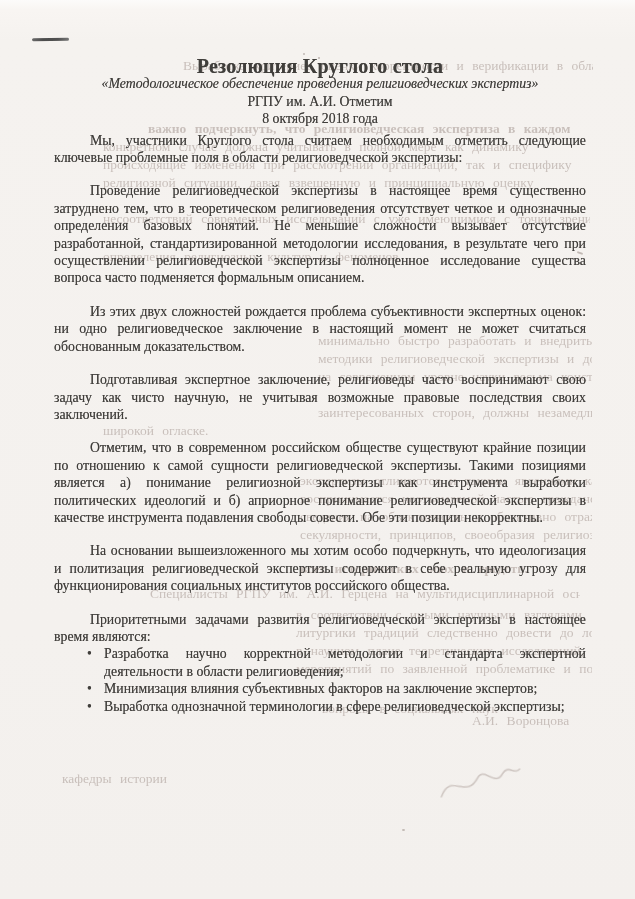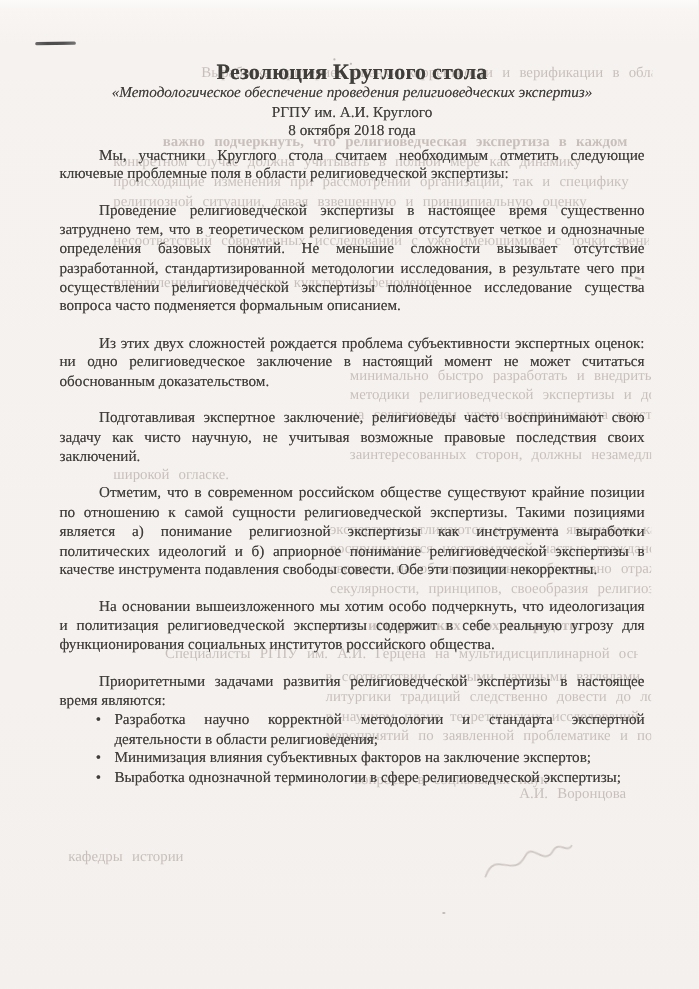--- a/index.html
+++ b/index.html
@@ -85,21 +85,21 @@
   <div class="dash-mark"></div>
   <div class="speck" style="left:303px;top:53px;width:2px;height:2px;"></div>
   <div class="speck" style="left:318px;top:57px;width:2px;height:1.5px;"></div>
   <div class="speck" style="left:577px;top:252px;width:6px;height:2px;border-radius:2px;transform:rotate(18deg);"></div>
   <div class="speck" style="left:402px;top:829px;width:3px;height:2px;"></div>
 
   <div class="doc">
     <div class="heading">
       <div class="title">Резолюция Круглого стола</div>
       <div class="subtitle">«Методологическое обеспечение проведения религиоведческих экспертиз»</div>
-      <div class="org">РГПУ им. А.И. Круглого</div>
+      <div class="org">РГПУ им. А.И. Отметим</div>
       <div class="date">8 октября 2018 года</div>
     </div>
 
     <p class="first">Мы, участники Круглого стола считаем необходимым отметить следующие ключевые проблемные поля в области религиоведческой экспертизы:</p>
     <p>Проведение религиоведческой экспертизы в настоящее время существенно затруднено тем, что в теоретическом религиоведения отсутствует четкое и однозначные определения базовых понятий. Не меньшие сложности вызывает отсутствие разработанной, стандартизированной методологии исследования, в результате чего при осуществлении религиоведческой экспертизы полноценное исследование существа вопроса часто подменяется формальным описанием.</p>
     <p>Из этих двух сложностей рождается проблема субъективности экспертных оценок: ни одно религиоведческое заключение в настоящий момент не может считаться обоснованным доказательством.</p>
     <p>Подготавливая экспертное заключение, религиоведы часто воспринимают свою задачу как чисто научную, не учитывая возможные правовые последствия своих заключений.</p>
     <p>Отметим, что в современном российском обществе существуют крайние позиции по отношению к самой сущности религиоведческой экспертизы. Такими позициями является а) понимание религиозной экспертизы как инструмента выработки политических идеологий и б) априорное понимание религиоведческой экспертизы в качестве инструмента подавления свободы совести. Обе эти позиции некорректны.</p>
     <p>На основании вышеизложенного мы хотим особо подчеркнуть, что идеологизация и политизация религиоведческой экспертизы содержит в себе реальную угрозу для функционирования социальных институтов российского общества.</p>
     <p>Приоритетными задачами развития религиоведческой экспертизы в настоящее время являются:</p>

